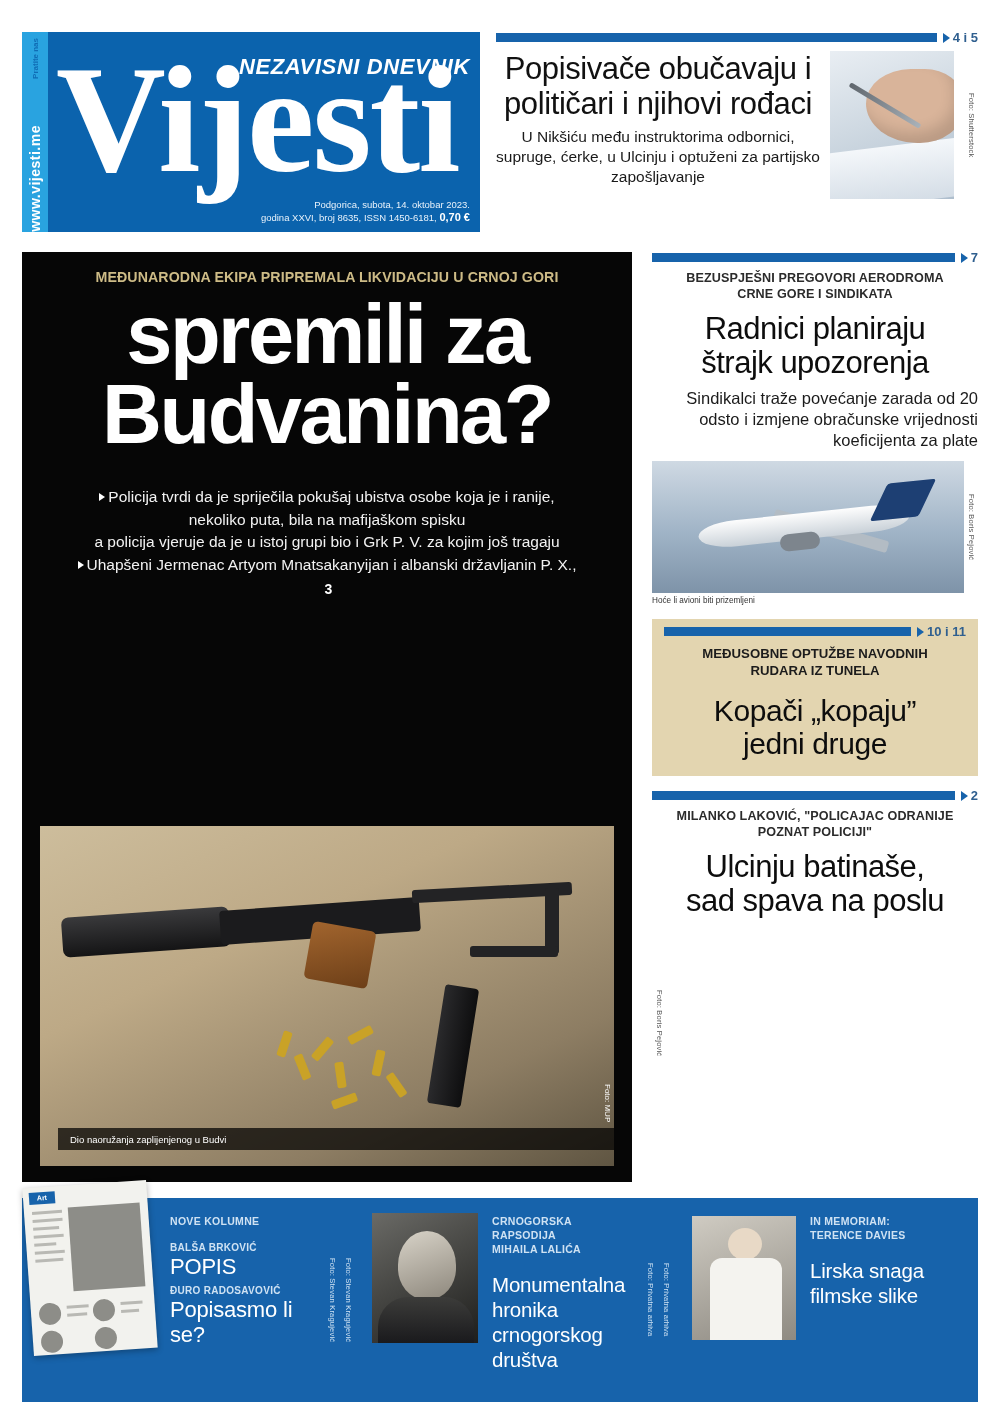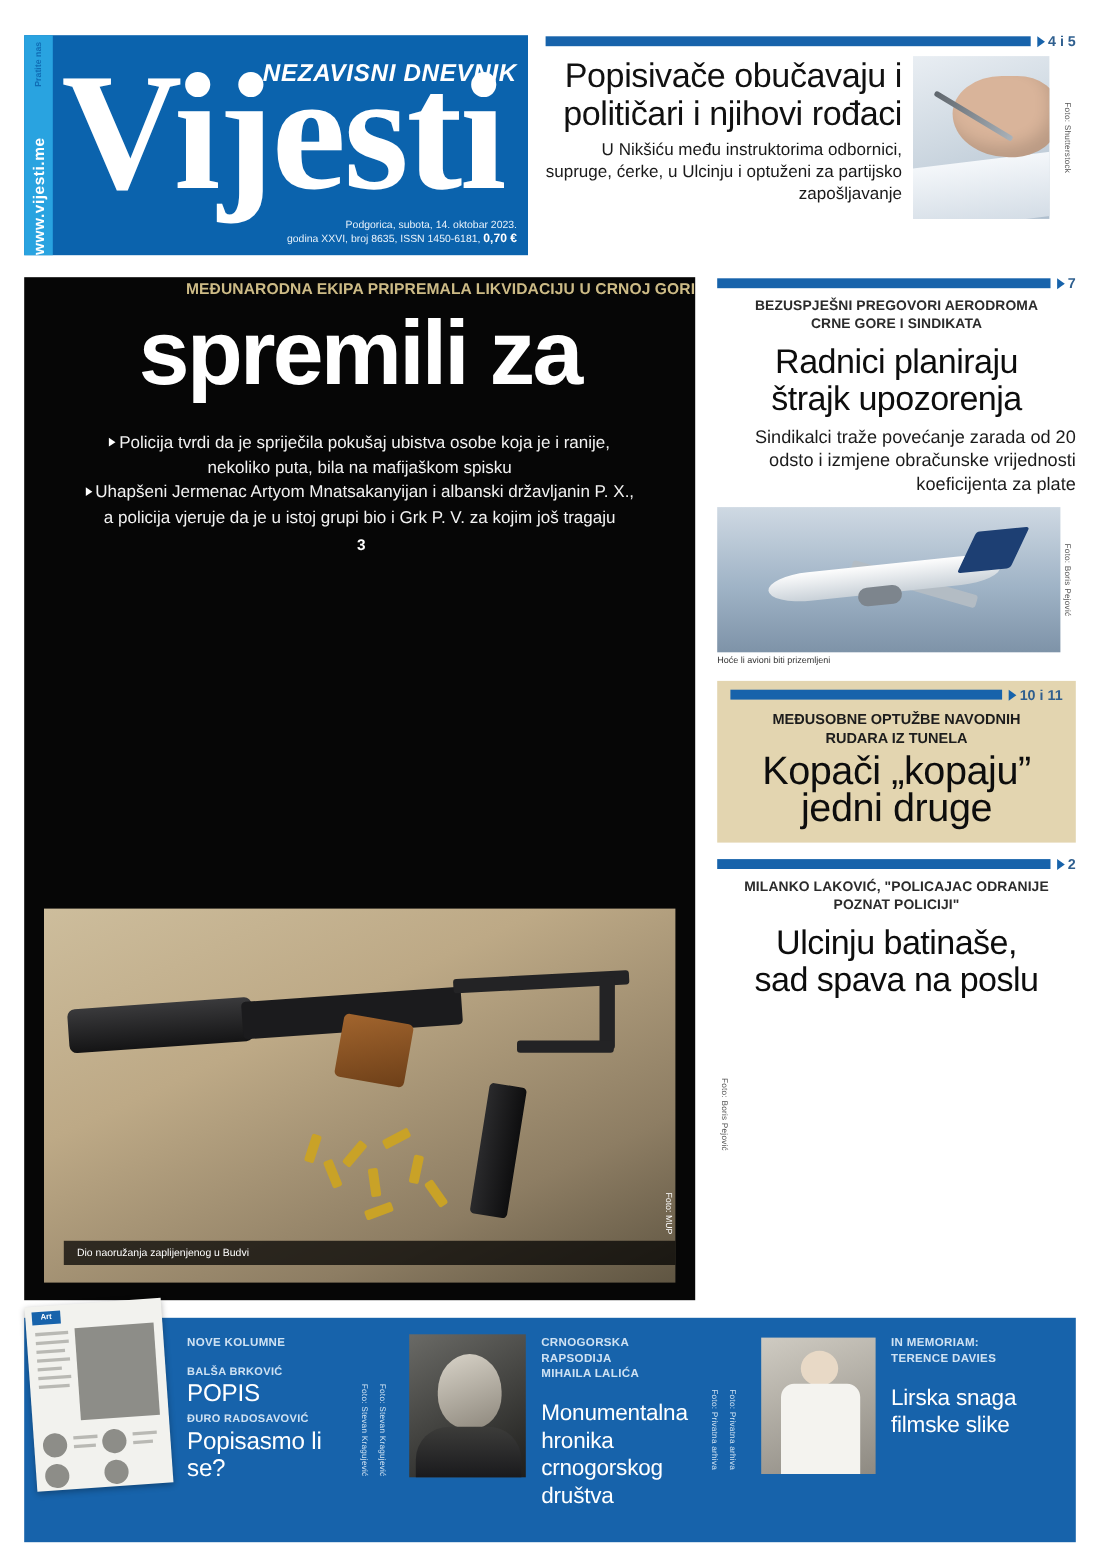--- a/index.html
+++ b/index.html
@@ -64,21 +64,21 @@
   .top-teaser { position: absolute; left: 496px; top: 32px; width: 482px; height: 200px; }
   .rule-row { display: flex; align-items: center; gap: 6px; height: 11px; }
   .rule-bar { flex: 1; height: 9px; background: #1763ab; }
   .rule-page {
     color: #2f5f8f; font-size: 13px; font-weight: bold;
     white-space: nowrap; display: flex; align-items: center; gap: 3px;
   }
   .tri { width: 0; height: 0; border-left: 7px solid #1763ab;
          border-top: 5px solid transparent; border-bottom: 5px solid transparent; }
   .teaser-inner { display: flex; gap: 10px; margin-top: 8px; }
-  .teaser-txt { flex: 1; text-align: right; }
+  .teaser-txt { flex: 1; text-align: center; }
   .teaser-head {
     font-size: 31px; line-height: 35px; font-weight: normal;
     color: #111; letter-spacing: -.4px;
   }
   .teaser-sub {
     margin-top: 6px; font-size: 15.5px; line-height: 20px; color: #1a1a1a;
   }
   .teaser-photo {
     width: 124px; height: 148px; position: relative;
     background: linear-gradient(160deg,#e9eef3 0%,#cfd9e2 45%,#aebecd 100%);
@@ -102,21 +102,21 @@
     writing-mode: vertical-rl; font-size: 7.5px; color: #555;
     white-space: nowrap; letter-spacing: .2px;
   }
 
   
   .main-story {
     position: absolute; left: 22px; top: 252px; width: 610px; height: 930px;
     background: #060606;
   }
   .kicker {
-    margin-top: 3px; text-align: right; color: #cdbb86;
+    margin-top: 17px; text-align: center; color: #cdbb86;
     font-size: 14.2px; font-weight: bold; letter-spacing: .1px;
   }
   .main-head {
     margin-top: 10px; text-align: center; color: #ffffff;
     font-size: 83px; line-height: 80px; font-weight: bold;
     letter-spacing: -2.5px;
   }
   .bullets { margin-top: 32px; padding: 0 18px; text-align: center; }
   .bullet {
     color: #f2f2f2; font-size: 15.5px; line-height: 20.5px;
@@ -224,22 +224,22 @@
   
   .tan-box {
     margin-top: 14px; background: #e3d5b0; padding: 7px 12px 16px 12px;
   }
   .tan-box .rule-page { color: #2f5f8f; }
   .tan-kicker {
     margin-top: 8px; text-align: center; color: #1c1c1c;
     font-size: 13.2px; font-weight: bold; line-height: 17px;
   }
   .tan-head {
-    margin-top: 5px; text-align: center; color: #0d0d0d;
-    font-size: 36px; line-height: 33px; letter-spacing: -.4px;
+    margin-top: 15px; text-align: center; color: #0d0d0d;
+    font-size: 30px; line-height: 33px; letter-spacing: -.4px;
   }
 
   
   .police-photo {
     margin-top: 10px; height: 180px; position: relative; overflow: hidden;
     background: linear-gradient(180deg,#b9c6d2 0%,#8fa2b3 50%,#6d7f90 100%);
   }
   .pol-building {
     position: absolute; left: 0; top: 0; width: 100%; height: 70px;
     background: linear-gradient(180deg,#9fb0bf,#7f93a6);
@@ -363,30 +363,31 @@
       <div class="r-credit">
         <span class="credit-v">Foto: Shutterstock</span>
       </div>
     </div>
   </div>
 
   <div class="main-story">
     <div class="kicker">MEĐUNARODNA EKIPA PRIPREMALA LIKVIDACIJU U CRNOJ GORI</div>
     <div class="main-head">
       <div>spremili za</div>
+      <div>Budvanina?</div>
     </div>
     <div class="bullets">
       <div class="bullet">
         <span class="b-tri"></span><span>Policija tvrdi da je spriječila pokušaj ubistva osobe koja je i ranije,</span>
       </div>
       <div class="bullet">nekoliko puta, bila na mafijaškom spisku</div>
+      <div class="bullet">a policija vjeruje da je u istoj grupi bio i Grk P. V. za kojim još tragaju</div>
       <div class="bullet">
         <span class="b-tri"></span><span>Uhapšeni Jermenac Artyom Mnatsakanyijan i albanski državljanin P. X.,</span>
       </div>
-      <div class="bullet">a policija vjeruje da je u istoj grupi bio i Grk P. V. za kojim još tragaju</div>
     </div>
     <div class="page-ref">
       <span class="b-tri"></span>
       <span>3</span>
     </div>
 
     <div class="gun-photo">
       <div class="suppressor"></div>
       <div class="gun-body"></div>
       <div class="grip"></div>

